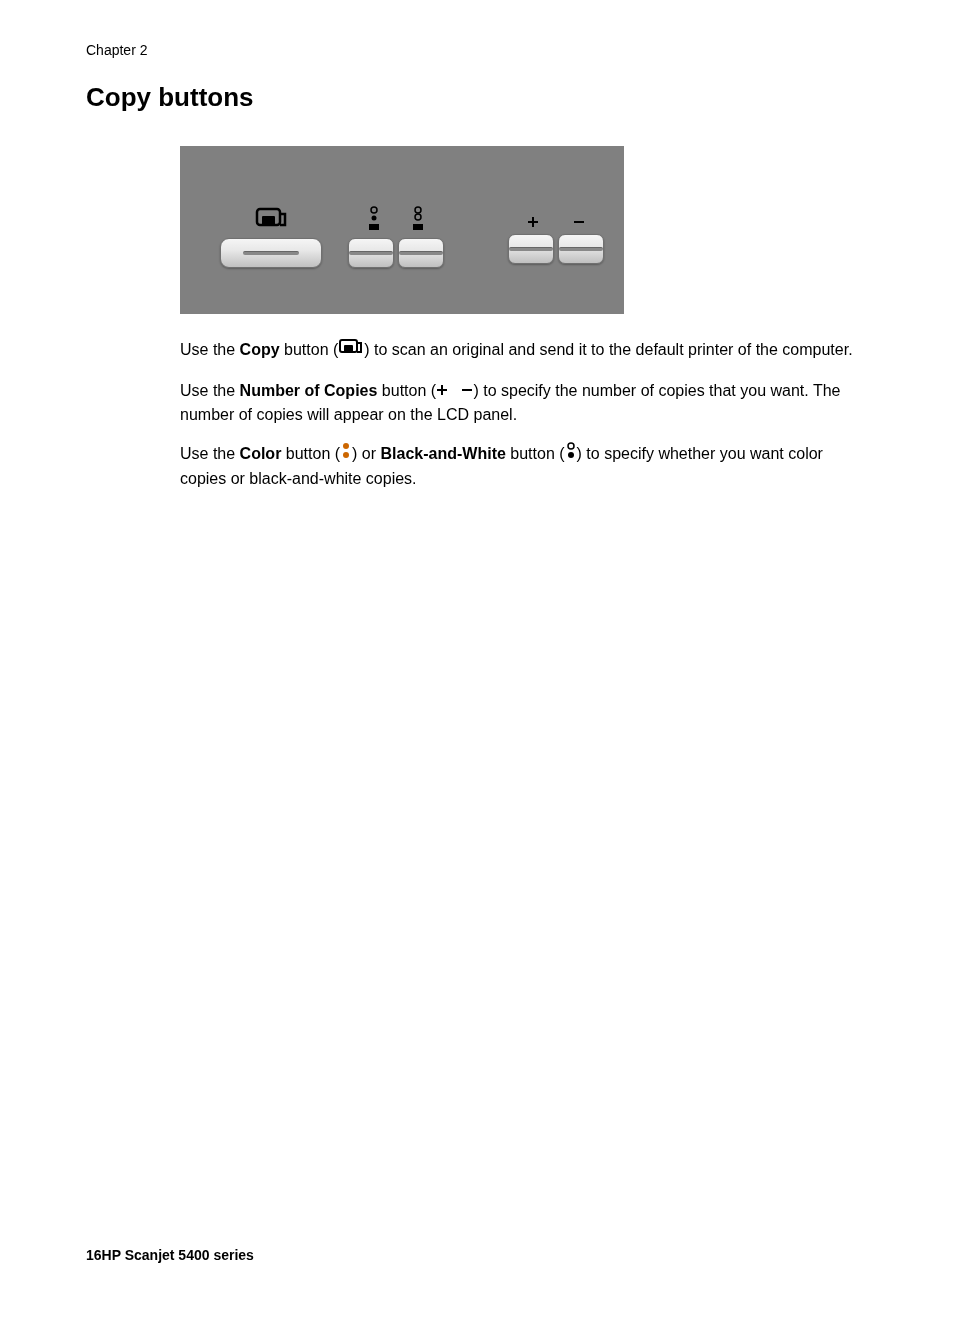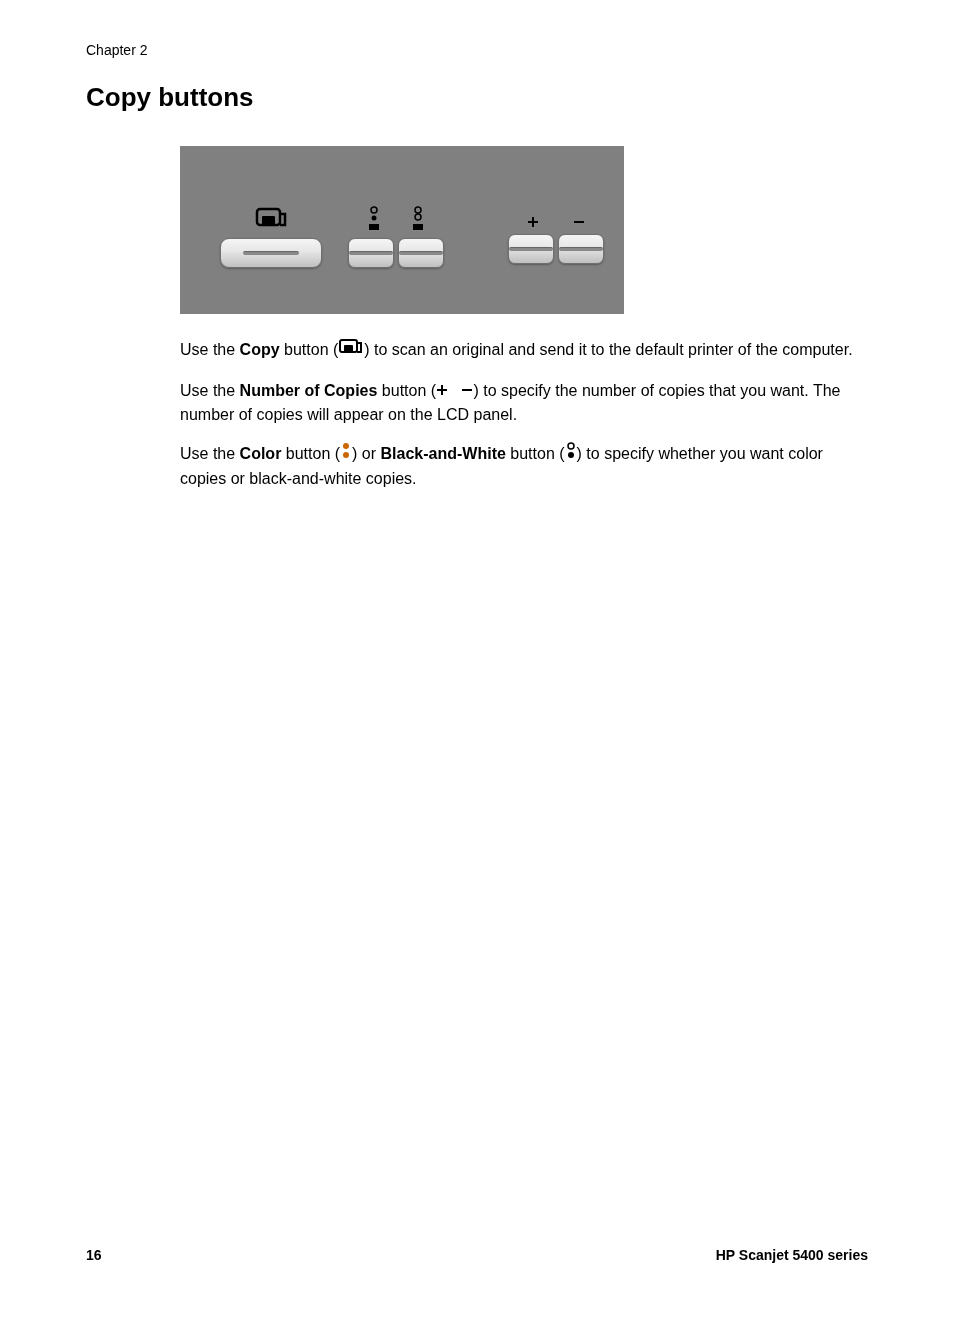--- a/index.html
+++ b/index.html
@@ -83,21 +83,20 @@
       position: relative;
       top: -1px;
     }
     .link { color: #0066cc; }
     .footer {
       position: absolute;
       bottom: 58px;
       left: 86px;
       right: 86px;
       display: flex;
-      justify-content: space-between;
       font-size: 14px;
       font-weight: bold;
     }
     .icon-copy svg, .icon-color svg, .icon-bw svg, .icon-plus svg, .icon-minus svg {
       display: block;
     }
   </style>
 </head>
 <body>
 

